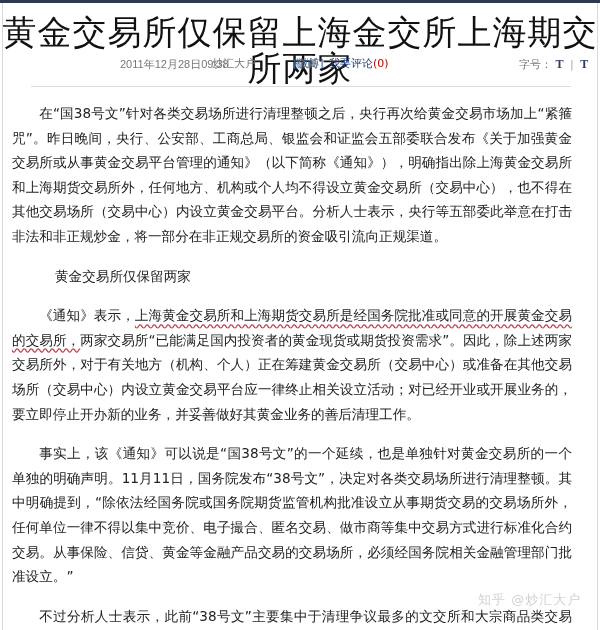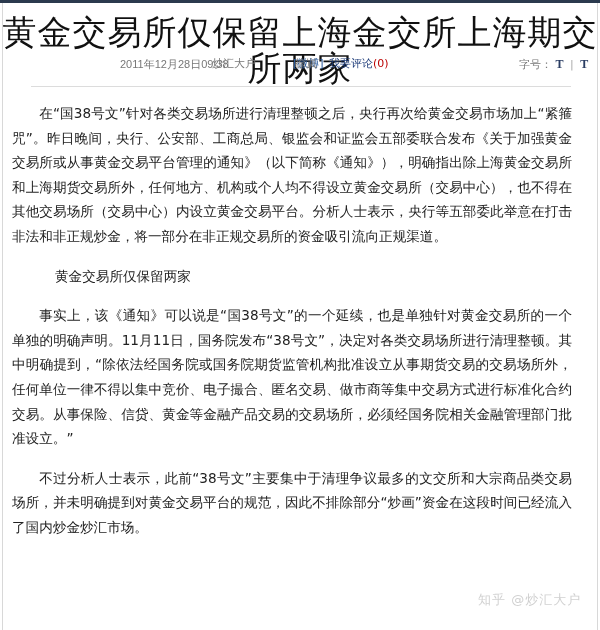--- a/index.html
+++ b/index.html
@@ -75,17 +75,18 @@
     <span class="fs-sep">|</span>
     <span class="fs-btn">T</span>
   </span>
 </div>
 
 <div class="divider"></div>
 
 <div class="content">
   <p>在“国38号文”针对各类交易场所进行清理整顿之后，央行再次给黄金交易市场加上“紧箍咒”。昨日晚间，央行、公安部、工商总局、银监会和证监会五部委联合发布《关于加强黄金交易所或从事黄金交易平台管理的通知》（以下简称《通知》），明确指出除上海黄金交易所和上海期货交易所外，任何地方、机构或个人均不得设立黄金交易所（交易中心），也不得在其他交易场所（交易中心）内设立黄金交易平台。分析人士表示，央行等五部委此举意在打击非法和非正规炒金，将一部分在非正规交易所的资金吸引流向正规渠道。</p>
   <h3>黄金交易所仅保留两家</h3>
+  <p><span>《通知》表示，</span><span class="hl">上海黄金交易所和上海期货交易所是经国务院批准或同意的开展黄金交易的交易所，</span><span>两家交易所“已能满足国内投资者的黄金现货或期货投资需求”。因此，除上述两家交易所外，对于有关地方（机构、个人）正在筹建黄金交易所（交易中心）或准备在其他交易场所（交易中心）内设立黄金交易平台应一律终止相关设立活动；对已经开业或开展业务的，要立即停止开办新的业务，并妥善做好其黄金业务的善后清理工作。</span></p>
   <p>事实上，该《通知》可以说是“国38号文”的一个延续，也是单独针对黄金交易所的一个单独的明确声明。11月11日，国务院发布“38号文”，决定对各类交易场所进行清理整顿。其中明确提到，“除依法经国务院或国务院期货监管机构批准设立从事期货交易的交易场所外，任何单位一律不得以集中竞价、电子撮合、匿名交易、做市商等集中交易方式进行标准化合约交易。从事保险、信贷、黄金等金融产品交易的交易场所，必须经国务院相关金融管理部门批准设立。”</p>
   <p>不过分析人士表示，此前“38号文”主要集中于清理争议最多的文交所和大宗商品类交易场所，并未明确提到对黄金交易平台的规范，因此不排除部分“炒画”资金在这段时间已经流入了国内炒金炒汇市场。</p>
 </div>
 
 <div class="watermark">知乎 @炒汇大户</div>
 
 </body></html>

